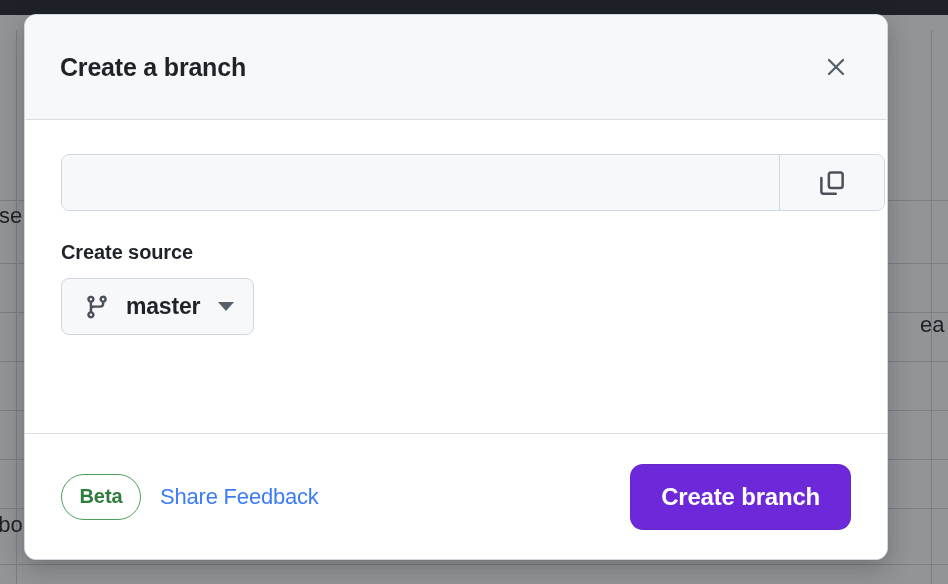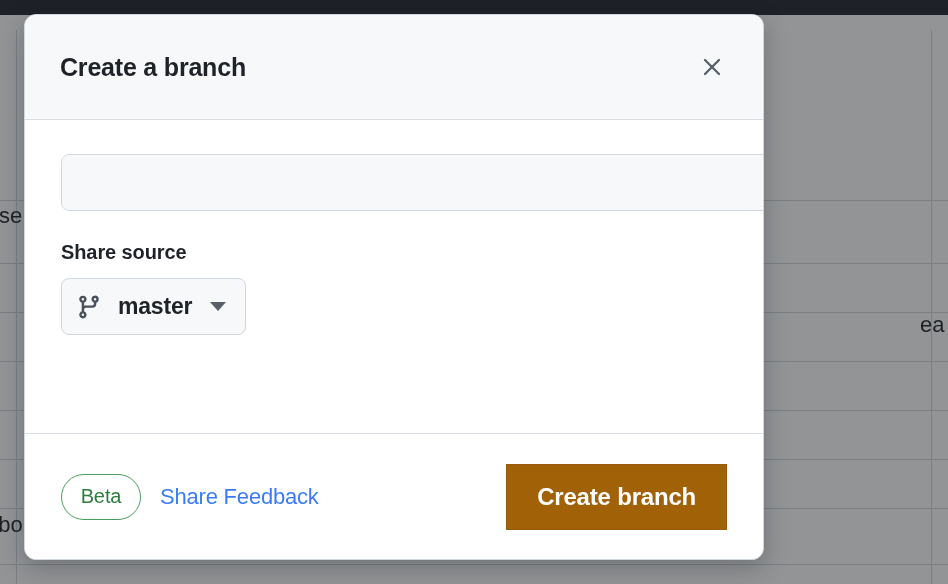--- a/index.html
+++ b/index.html
@@ -63,21 +63,21 @@
     position: absolute;
     inset: 0;
     background: rgba(27, 31, 36, 0.48);
   }
 
   
   .modal {
     position: absolute;
     left: 24px;
     top: 14px;
-    width: 740px;
+    width: 864px;
     height: 546px;
     background: #ffffff;
     border: 1px solid #d0d7de;
     border-radius: 12px;
     box-shadow: 0 8px 24px rgba(27,31,36,0.28);
     display: flex;
     flex-direction: column;
     overflow: hidden;
   }
 
@@ -158,21 +158,21 @@
     color: #4a515a;
   }
   .copy-btn svg { display: block; }
 
   
   .source-btn {
     display: inline-flex;
     align-items: center;
     gap: 16px;
     height: 57px;
-    padding: 0 19px 0 14px;
+    padding: 0 19px 0 22px;
     background: #f6f8fa;
     border: 1px solid #d0d7de;
     border-radius: 8px;
     cursor: pointer;
     font-family: "Liberation Sans", sans-serif;
   }
   .source-btn .branch-icon { color: #4a515a; display: flex; }
   .source-name {
     font-size: 23px;
     font-weight: bold;
@@ -206,36 +206,36 @@
     display: inline-flex;
     align-items: center;
     justify-content: center;
     min-width: 80px;
     height: 46px;
     padding: 0 16px;
     border: 1.6px solid #4a9e5e;
     border-radius: 999px;
     color: #2e7d3c;
     font-size: 20px;
-    font-weight: normal;
+    font-weight: bold;
     letter-spacing: -0.1px;
   }
   .feedback-link {
     color: #3b7cf6;
     font-size: 22px;
     text-decoration: none;
     letter-spacing: -0.2px;
     cursor: pointer;
   }
   .create-btn {
     height: 66px;
     padding: 0 30px;
-    background: #a16207;
+    background: #6d28d9;
     border: 1px solid rgba(27,31,36,0.08);
-    border-radius: 0;
+    border-radius: 13px;
     color: #ffffff;
     font-size: 24px;
     font-weight: bold;
     letter-spacing: -0.2px;
     cursor: pointer;
     font-family: "Liberation Sans", sans-serif;
   }
 </style>
 </head>
 <body>
@@ -284,21 +284,21 @@
         <button class="copy-btn">
           <span>
             <svg width="30" height="30" viewBox="0 0 24 24" fill="none" stroke="currentColor" stroke-width="2" stroke-linecap="round" stroke-linejoin="round">
               <rect x="9.5" y="3.5" width="11" height="12.5" rx="1.8"></rect>
               <path d="M15 20.5H5.3A1.8 1.8 0 0 1 3.5 18.7V8"></path>
             </svg>
           </span>
         </button>
       </div>
 
-      <label class="field-label">Share source</label>
+      <label class="field-label">Create source</label>
 
       <button class="source-btn">
         <span class="branch-icon">
           <svg width="26" height="26" viewBox="0 0 16 16" fill="currentColor">
             <path d="M9.5 3.25a2.25 2.25 0 1 1 3 2.122V6A2.5 2.5 0 0 1 10 8.5H6a1 1 0 0 0-1 1v1.128a2.251 2.251 0 1 1-1.5 0V5.372a2.25 2.25 0 1 1 1.5 0v1.836A2.493 2.493 0 0 1 6 7h4a1 1 0 0 0 1-1v-.628A2.25 2.25 0 0 1 9.5 3.25Zm-6 0a.75.75 0 1 0 1.5 0 .75.75 0 0 0-1.5 0Zm8.25-.75a.75.75 0 1 0 0 1.5.75.75 0 0 0 0-1.5ZM4.25 12a.75.75 0 1 0 0 1.5.75.75 0 0 0 0-1.5Z"></path>
           </svg>
         </span>
         <span class="source-name">master</span>
         <span class="caret"></span>
       </button>

